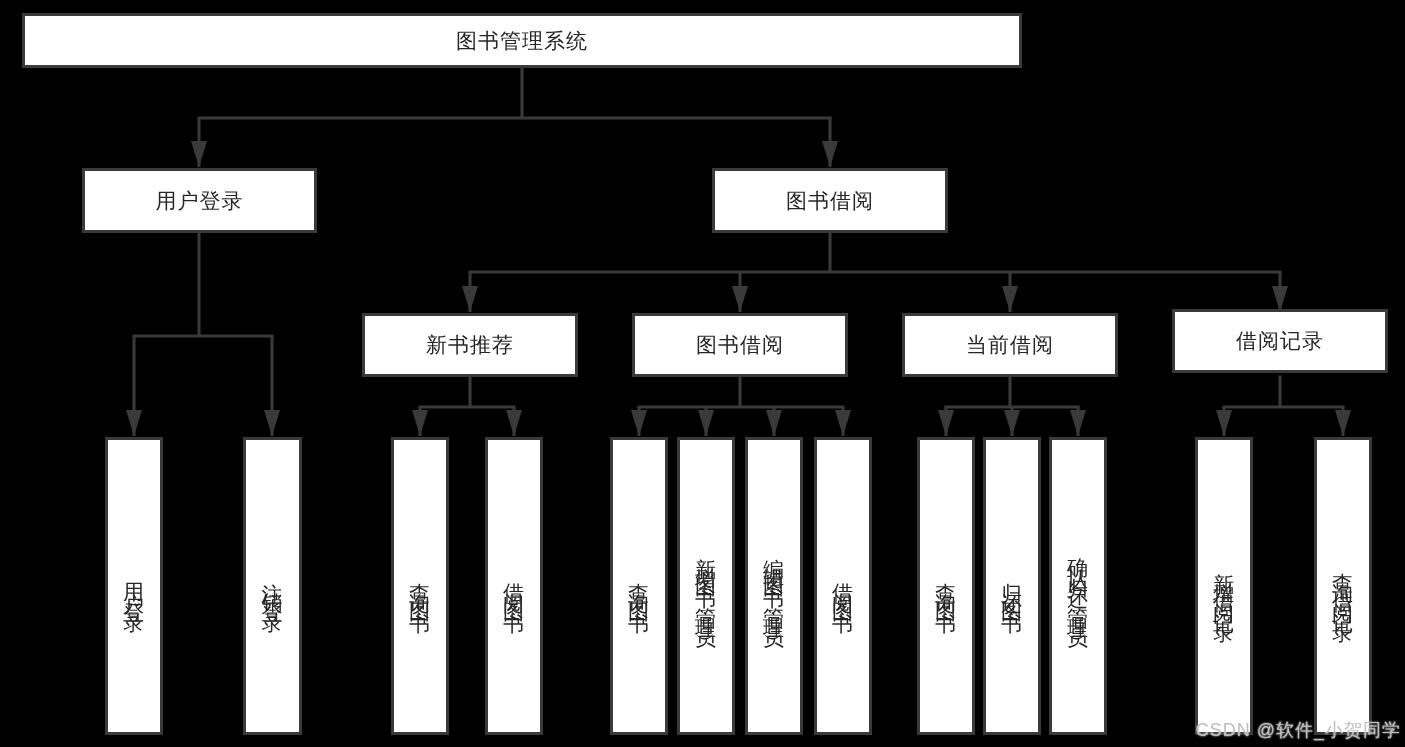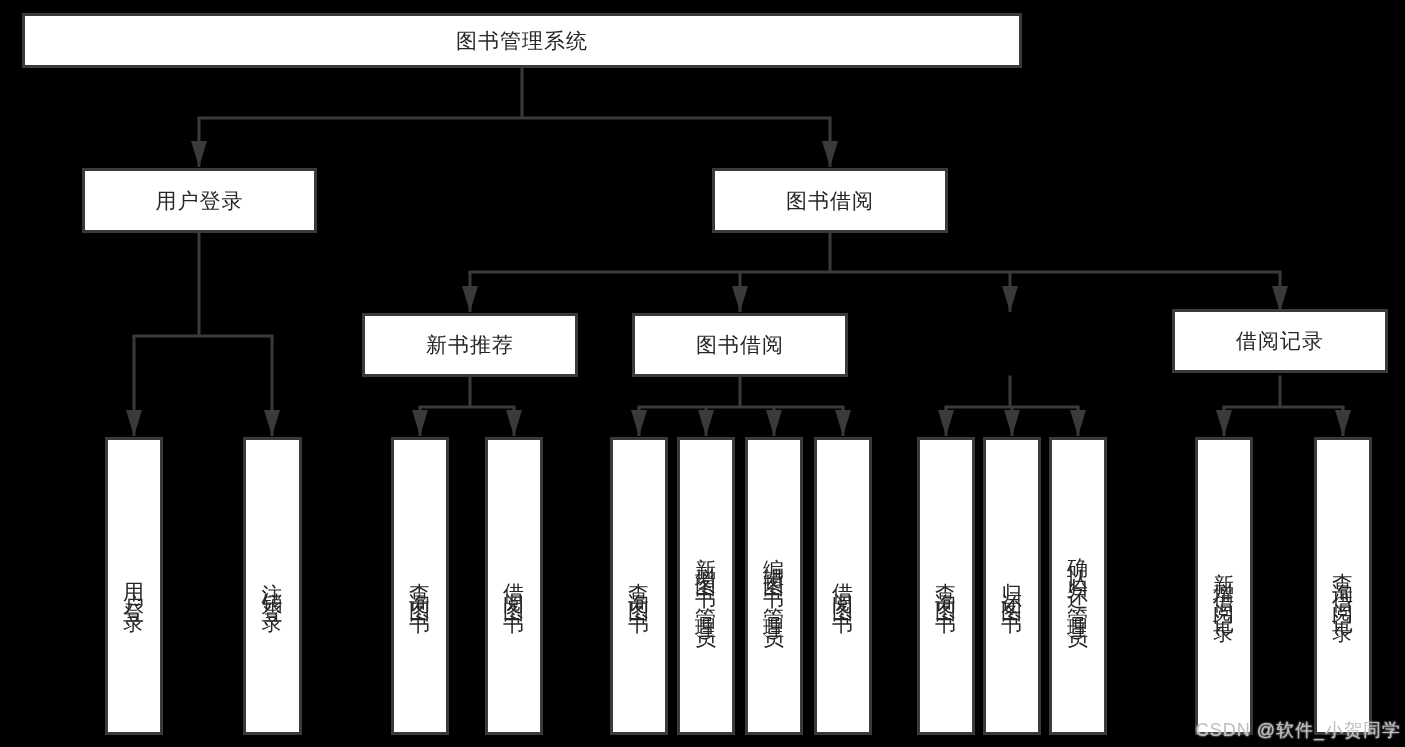--- a/index.html
+++ b/index.html
@@ -98,20 +98,23 @@
   <div class="box hbox" style="left:712px; top:168px; width:236px; height:65px">
     <span>图书借阅</span>
   </div>
 
   <div class="box hbox" style="left:362px; top:313px; width:216px; height:64px">
     <span>新书推荐</span>
   </div>
   <div class="box hbox" style="left:632px; top:313px; width:216px; height:64px">
     <span>图书借阅</span>
   </div>
+  <div class="box hbox" style="left:902px; top:313px; width:216px; height:64px">
+    <span>当前借阅</span>
+  </div>
   <div class="box hbox" style="left:1172px; top:309px; width:216px; height:64px">
     <span>借阅记录</span>
   </div>
 
   <div class="box vbox" style="left:105px; top:437px; width:58px; height:298px">
     <span class="vtext">用户登录</span>
   </div>
   <div class="box vbox" style="left:243px; top:437px; width:59px; height:298px">
     <span class="vtext">注销登录</span>
   </div>

